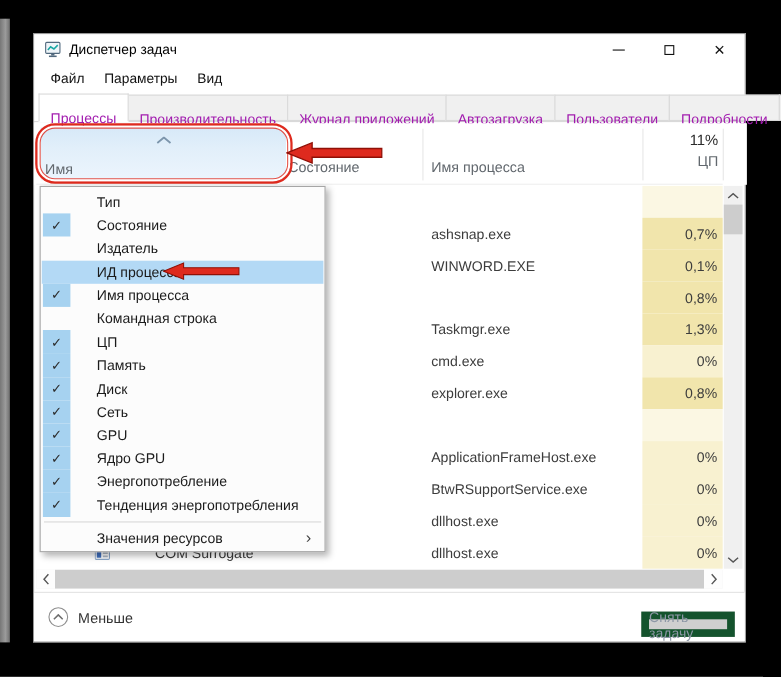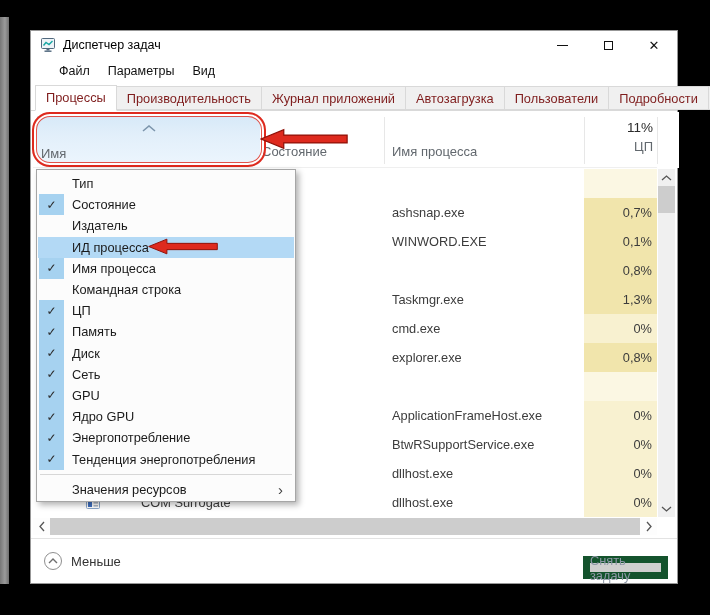--- a/index.html
+++ b/index.html
@@ -15,27 +15,27 @@
   .titlebar{height:28px;display:flex;align-items:center;}
   .app-icon{margin:0 7px 0 9px;display:flex;}
   .title{font-size:12.5px;color:#000;}
   .win-controls{margin-left:auto;display:flex;height:100%;}
   .win-btn{width:46px;display:flex;align-items:center;justify-content:center;}
   .glyph-min{width:11px;height:1px;background:#111;}
   .glyph-max{width:9px;height:9px;border:1px solid #111;}
   .glyph-close{font-size:13px;color:#111;line-height:1;}
 
   
-  .menubar{height:24px;display:flex;align-items:center;padding-left:19px;font-size:12.5px;color:#111;}
+  .menubar{height:24px;display:flex;align-items:center;padding-left:6px;font-size:12.5px;color:#111;}
   .mitem{padding:3px 9px;}
 
   
   .tabstrip{height:28px;display:flex;align-items:flex-end;padding-left:4px;
             border-bottom:1px solid #d9d9d9;position:relative;}
-  .tab{font-size:12.8px;color:#7f1d1d;padding:4px 10px 5px;background:#f0f0f0;
+  .tab{font-size:12.8px;color:#a21caf;padding:14px 10px 5px;background:#f0f0f0;
        border:1px solid #d9d9d9;margin-right:-1px;height:24px;white-space:nowrap;}
   .tab.active{background:#fff;border-bottom:1px solid #fff;height:26px;margin-bottom:-1px;z-index:2;}
   .tab.clipped{width:21px;overflow:hidden;padding-right:0;}
 
   
   .thead{position:absolute;left:0;top:81px;width:648px;height:56px;background:#fff;}
   .hdr-name-cell{position:absolute;left:6px;top:4px;width:223px;height:48px;
       background:linear-gradient(180deg,#d7e9f8 0%,#e2effa 40%,#ecf5fd 100%);}
   .hdr-name-cell .sort{position:absolute;left:50%;top:2px;transform:translateX(-50%);}
   .hdr-name-cell .lbl{position:absolute;left:4px;bottom:3px;font-size:13px;color:#62686e;}
@@ -77,21 +77,21 @@
   .vs-up{top:0;} .vs-down{bottom:0;}
   .vs-thumb{position:absolute;left:0;top:17px;width:17px;height:27px;background:var(--scroll_thumb);}
   .hscroll{position:absolute;left:2px;top:487px;width:624px;height:17px;background:#f0f0f0;display:flex;align-items:center;}
   .hs-btn{width:17px;height:17px;display:flex;align-items:center;justify-content:center;background:#fdfdfd;}
   .hs-thumb{flex:1;height:17px;background:var(--scroll_thumb);}
 
   
   .ctx-menu{position:absolute;left:5px;top:138px;width:260px;height:333px;background:#fcfcfc;
       border:1px solid #a6a6a6;box-shadow:3px 3px 6px rgba(0,0,0,.3);padding:3px 1px;z-index:6;}
   .menu-item{height:21.2px;display:flex;align-items:center;position:relative;
-      font-size:12.8px;color:#1b1b1b;}
+      font-size:12.8px;color:#1b1b1b;padding-left:16px;}
   .menu-item.highlighted{background:var(--menu_highlight);}
   .mi-gutter{position:absolute;left:1px;top:0;width:25px;height:100%;display:flex;
       align-items:center;justify-content:center;font-size:12px;color:#2c2c2c;}
   .menu-item.checked .mi-gutter{background:var(--check_gutter);}
   .menu-item.highlighted .mi-gutter{background:transparent;}
   .mi-label{padding-left:34px;}
   .mi-sub{position:absolute;right:11px;font-size:15px;color:#3f3f3f;line-height:1;}
   .menu-sep{height:1px;background:#d7d7d7;margin:4px 2px;}
 
   

